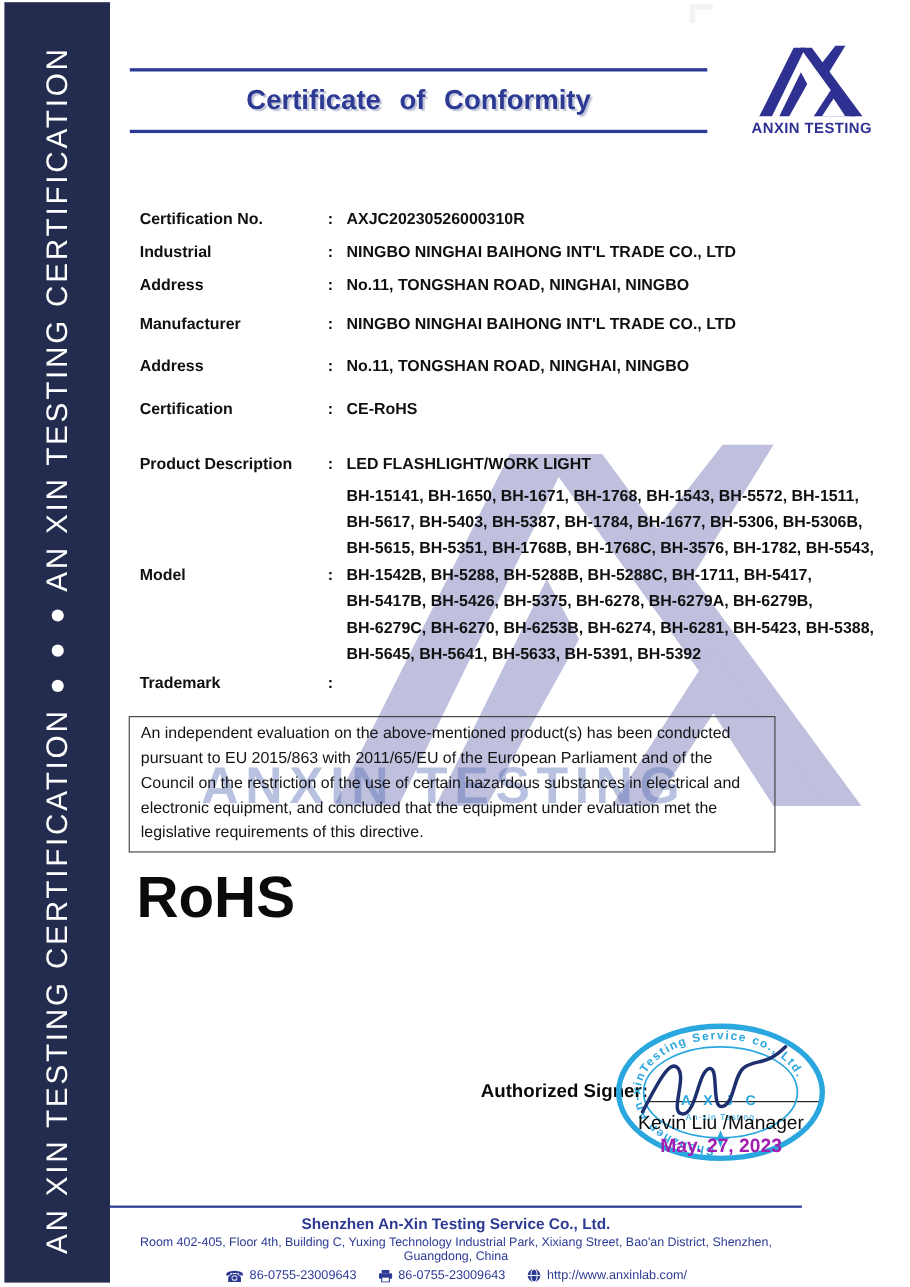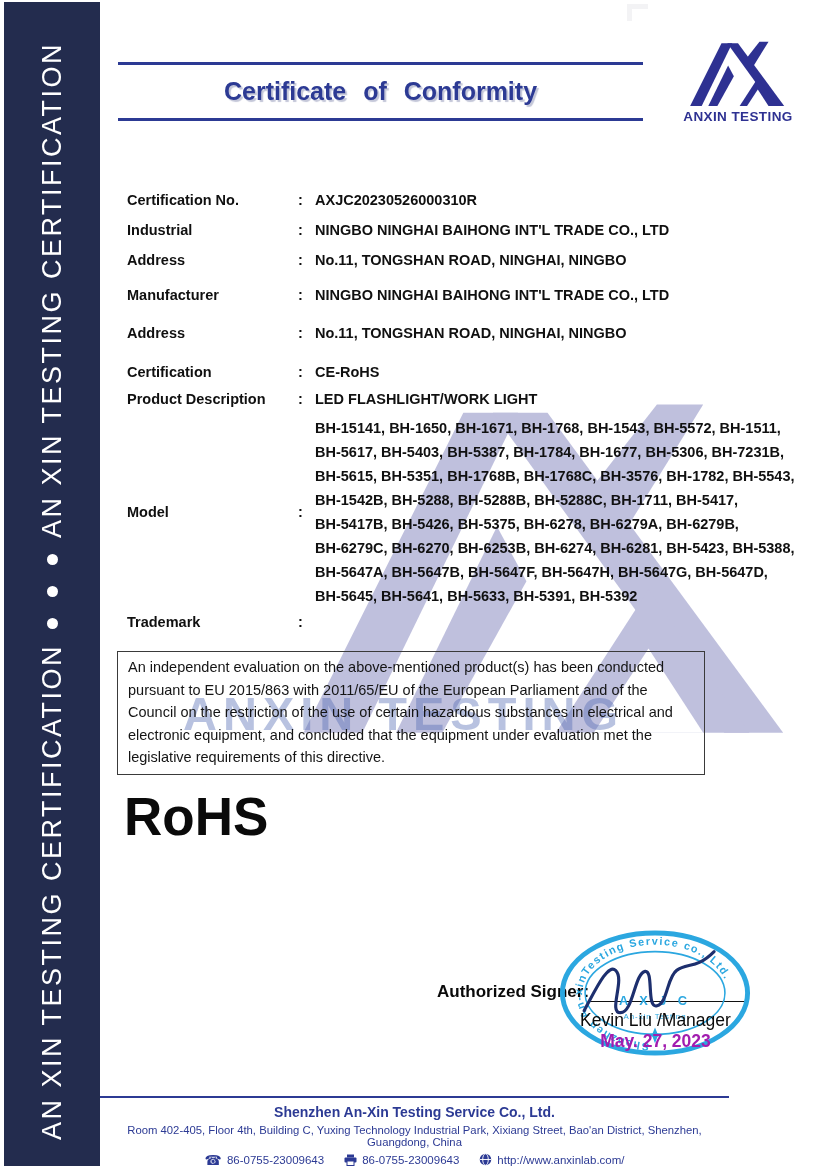--- a/index.html
+++ b/index.html
@@ -42,21 +42,21 @@
     font-size:47px;font-weight:bold;letter-spacing:6px;color:rgba(86,110,180,.42);white-space:nowrap;
   }
   
   .fields{position:absolute;left:127px;top:190px;width:684px;z-index:1;}
   .field-row{
     display:grid;grid-template-columns:171px 17px 1fr;
     font-size:14.5px;font-weight:bold;line-height:20px;color:#101010;
   }
   .field-row .field-colon{text-align:left;}
   .r0{margin-bottom:10px}.r1{margin-bottom:10px}.r2{margin-bottom:15px}
-  .r3{margin-bottom:18px}.r4{margin-bottom:19px}.r5{margin-bottom:7px}
+  .r3{margin-bottom:18px}.r4{margin-bottom:19px}.r5{margin-bottom:30px}
   .r6{margin-bottom:7px}.r7{align-items:center;margin-bottom:4px}
   .model-lines .model-line{line-height:24px;}
   
   .eval-box{position:absolute;left:117px;top:651px;width:588px;border:1.5px solid #3a3a3a;box-sizing:border-box;z-index:1;}
   .eval-paragraph{padding:4px 10px 5px;font-size:14.5px;line-height:22.5px;color:#141414;}
   .test-standard{border-top:1.5px solid #3a3a3a;padding:4px 10px 5px;font-size:14.5px;line-height:23px;color:#141414;}
   .test-standard .ts-label{font-weight:bold;margin-right:12px;}
   
   .rohs-mark{position:absolute;left:124px;top:786px;font-size:53px;font-weight:bold;color:#0a0a0a;letter-spacing:0px;z-index:1;}
   
@@ -158,26 +158,25 @@
     <div class="field-row r6">
       <span>Product Description</span>
       <span class="field-colon">:</span>
       <span>LED FLASHLIGHT/WORK LIGHT</span>
     </div>
     <div class="field-row r7">
       <span>Model</span>
       <span class="field-colon">:</span>
       <span class="model-lines">
         <span class="model-line" style="display:block">BH-15141, BH-1650, BH-1671, BH-1768, BH-1543, BH-5572, BH-1511,</span>
-        <span class="model-line" style="display:block">BH-5617, BH-5403, BH-5387, BH-1784, BH-1677, BH-5306, BH-7231B,</span>
+        <span class="model-line" style="display:block">BH-5617, BH-5403, BH-5387, BH-1784, BH-1677, BH-5306, BH-5306B,</span>
         <span class="model-line" style="display:block">BH-5615, BH-5351, BH-1768B, BH-1768C, BH-3576, BH-1782, BH-5543,</span>
         <span class="model-line" style="display:block">BH-1542B, BH-5288, BH-5288B, BH-5288C, BH-1711, BH-5417,</span>
         <span class="model-line" style="display:block">BH-5417B, BH-5426, BH-5375, BH-6278, BH-6279A, BH-6279B,</span>
         <span class="model-line" style="display:block">BH-6279C, BH-6270, BH-6253B, BH-6274, BH-6281, BH-5423, BH-5388,</span>
-        <span class="model-line" style="display:block">BH-5647A, BH-5647B, BH-5647F, BH-5647H, BH-5647G, BH-5647D,</span>
         <span class="model-line" style="display:block">BH-5645, BH-5641, BH-5633, BH-5391, BH-5392</span>
       </span>
     </div>
     <div class="field-row r8">
       <span>Trademark</span>
       <span class="field-colon">:</span>
     </div>
   </div>
 
   <div class="eval-box">

